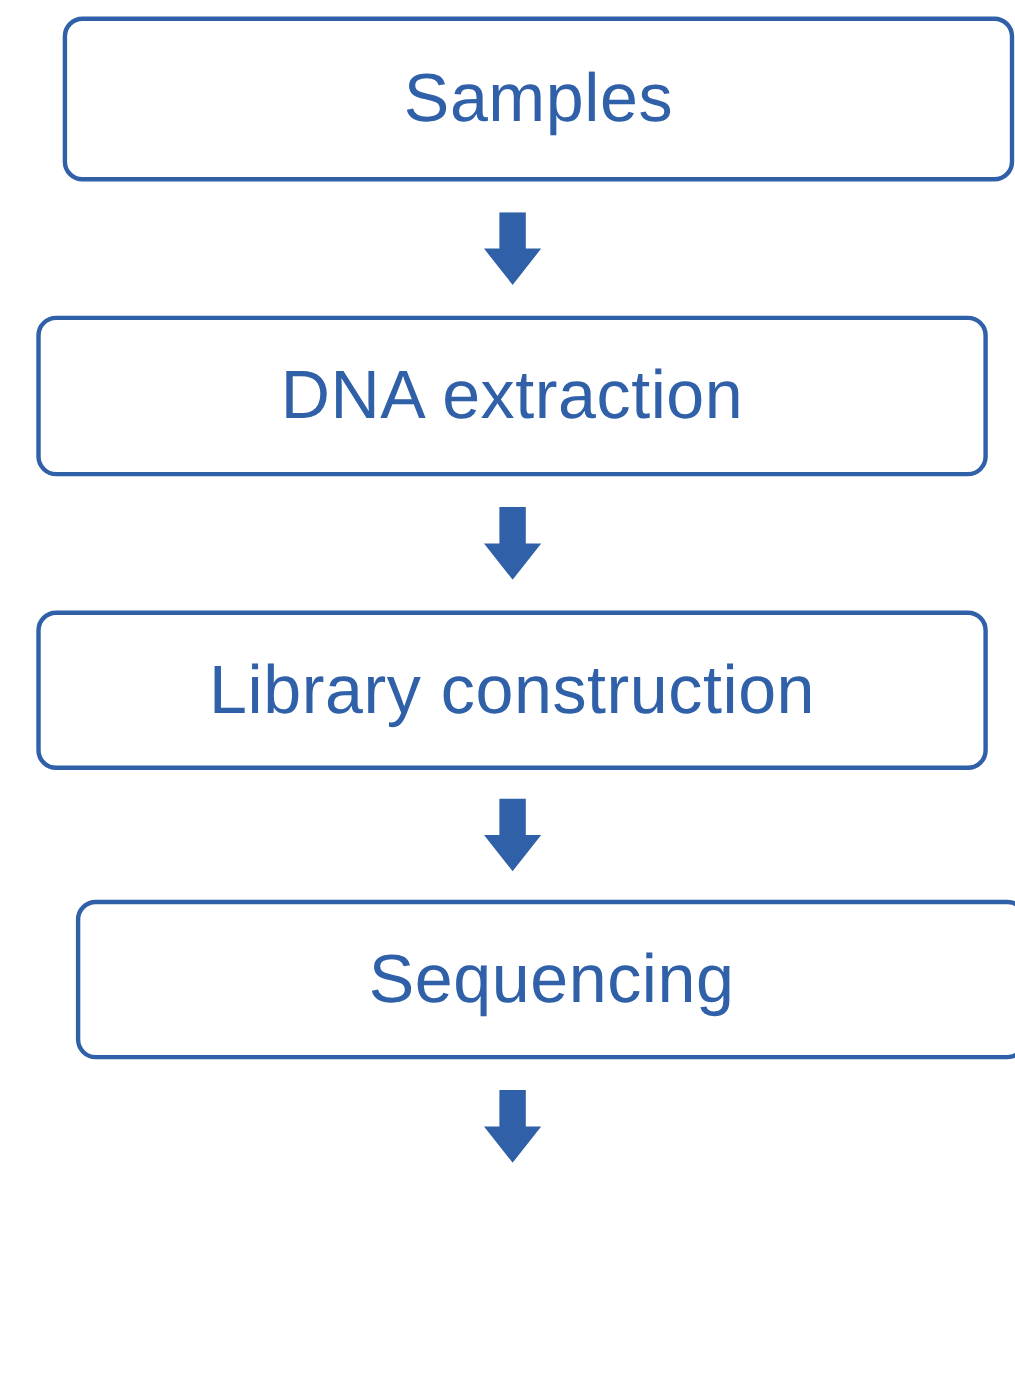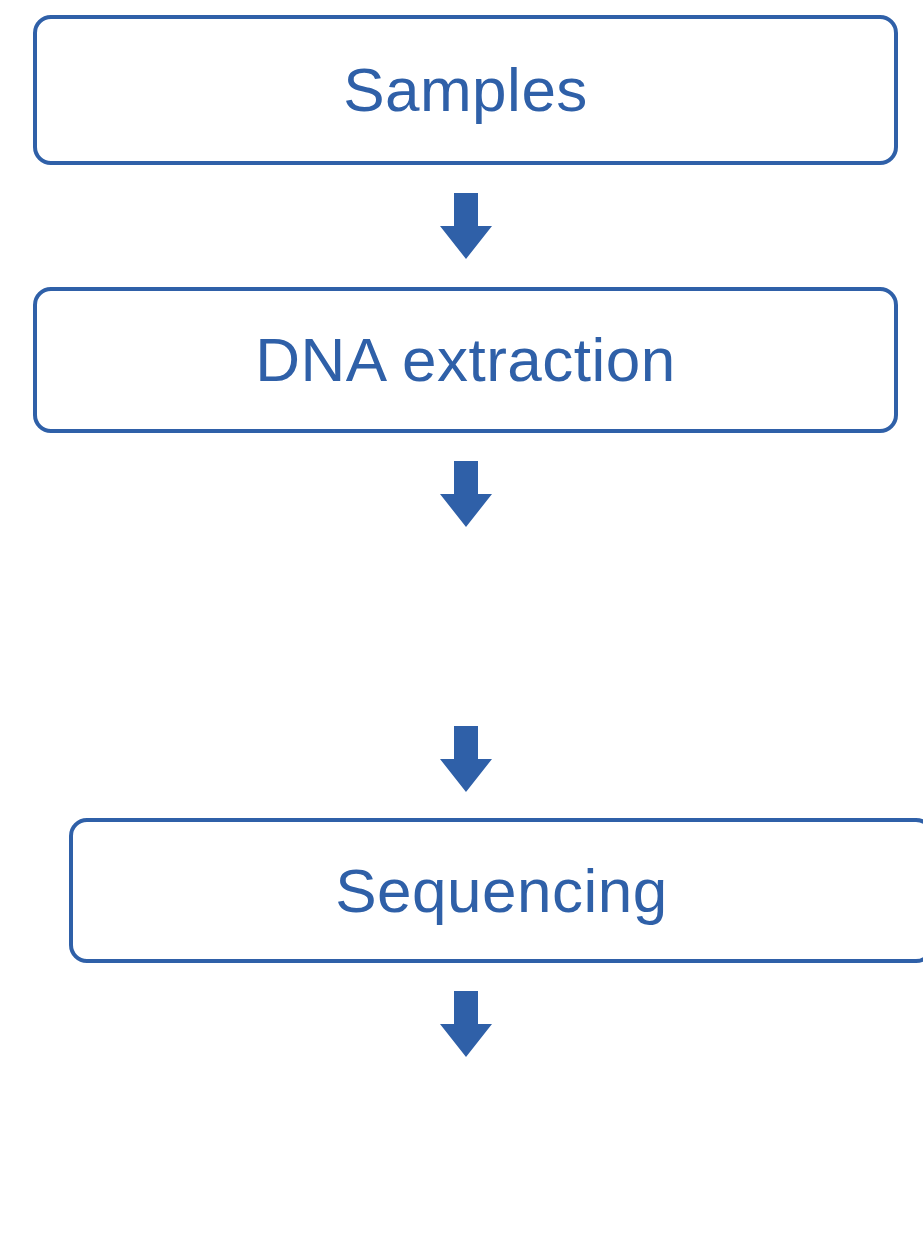--- a/index.html
+++ b/index.html
@@ -38,21 +38,21 @@
   }
   .flow-arrow {
     position: absolute;
     left: 440px;
     width: 52px;
     height: 66px;
     color: var(--accent);
   }
   .flow-arrow svg { display: block; width: 100%; height: 100%; }
 
-  .box-1 { top: 15px;   height: 150px; }
+  .box-1 { top: 15px;   height: 150px; margin-left: 24px; }
   .box-2 { top: 287px;  height: 146px; }
   .box-3 { top: 555px;  height: 145px; }
   .box-4 { top: 818px;  height: 145px; margin-left: 36px; }
   .box-5 { top: 1084px; height: 146px; }
 
   .arrow-1 { top: 193px; }
   .arrow-2 { top: 461px; }
   .arrow-3 { top: 726px; }
   .arrow-4 { top: 991px; }
 </style>
@@ -74,20 +74,23 @@
   <div class="step-box box-2">
     <span class="step-label">DNA extraction</span>
   </div>
 
   <div class="flow-arrow arrow-2">
     <svg viewBox="0 0 52 66" xmlns="http://www.w3.org/2000/svg" aria-hidden="true">
       <path d="M14 0 H38 V33 H52 L26 66 L0 33 H14 Z" fill="currentColor"></path>
     </svg>
   </div>
 
+  <div class="step-box box-3">
+    <span class="step-label">Library construction</span>
+  </div>
 
   <div class="flow-arrow arrow-3">
     <svg viewBox="0 0 52 66" xmlns="http://www.w3.org/2000/svg" aria-hidden="true">
       <path d="M14 0 H38 V33 H52 L26 66 L0 33 H14 Z" fill="currentColor"></path>
     </svg>
   </div>
 
   <div class="step-box box-4">
     <span class="step-label">Sequencing</span>
   </div>

